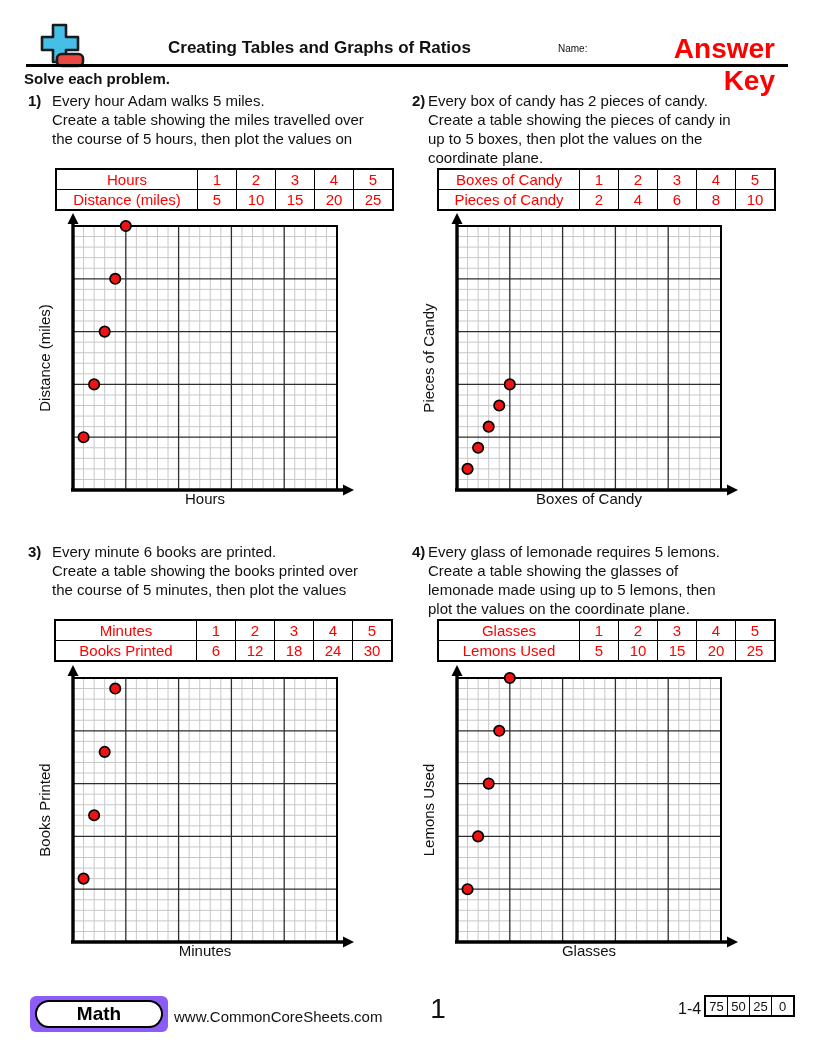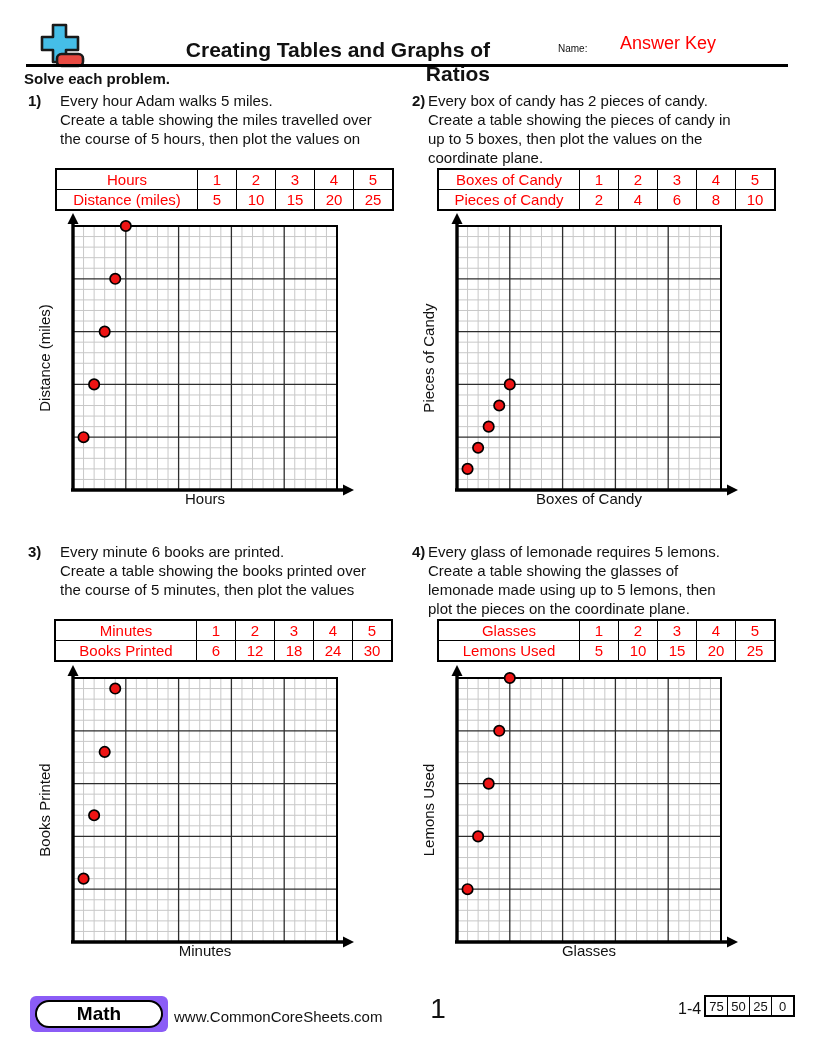--- a/index.html
+++ b/index.html
@@ -3,32 +3,32 @@
 <meta charset="utf-8">
 <style>
   html,body{margin:0;padding:0;background:#fff;}
   .page{position:relative;width:816px;height:1056px;background:#fff;overflow:hidden;
         font-family:"Liberation Sans",sans-serif;color:#111;}
 
   
   .hicon{position:absolute;left:40px;top:22px;}
   .icon-plus{fill:var(--icon-blue);stroke:#1a1a1a;stroke-width:2.6;stroke-linejoin:round;}
   .icon-bar{fill:var(--icon-red);stroke:#1a1a1a;stroke-width:2.6;}
-  .title{position:absolute;left:160px;top:38px;width:330px;text-align:right;
-         font-size:21px;font-weight:bold;}
+  .title{position:absolute;left:168px;top:38px;width:330px;text-align:left;
+         font-size:17px;font-weight:bold;}
   .name-label{position:absolute;left:558px;top:43px;font-size:10px;}
-  .answer-key{position:absolute;left:620px;top:33px;width:155px;text-align:left;
-              font-size:18px;font-weight:normal;color:var(--red);}
+  .answer-key{position:absolute;left:620px;top:33px;width:155px;text-align:right;
+              font-size:28px;font-weight:bold;color:var(--red);}
   .rule{position:absolute;left:26px;top:64px;width:762px;height:3px;background:#000;}
   .instructions{position:absolute;left:24px;top:70px;font-size:15px;font-weight:bold;}
 
   
   .prob{position:absolute;width:372px;font-size:15px;line-height:19px;}
   .pnum{position:absolute;left:0;top:0;font-weight:bold;}
-  .plines{margin-left:32px;}
+  .plines{margin-left:24px;}
   .prob.right .plines{margin-left:16px;}
 
   
   .rtable{position:absolute;border-collapse:collapse;border:2px solid #000;
           color:var(--red);font-size:15px;text-align:center;}
   .rtable td{border:1.5px solid #000;padding:0;height:19px;}
   .rtable td.lbl{width:140px;}
   .rtable td.val{width:38px;}
 
   
@@ -342,21 +342,21 @@
       </svg>
     <div class="xlabel">Minutes</div>
   </div>
 
   <div class="prob right" style="left:412px;top:542px">
     <span class="pnum">4)</span>
     <div class="plines">
       <div>Every glass of lemonade requires 5 lemons.</div>
       <div>Create a table showing the glasses of</div>
       <div>lemonade made using up to 5 lemons, then</div>
-      <div>plot the pieces on the coordinate plane.</div>
+      <div>plot the values on the coordinate plane.</div>
     </div>
   </div>
   <table class="rtable" style="left:437px;top:619px">
     <tbody>
         <tr>
       <td class="lbl">Glasses</td>
       <td class="val">1</td>
       <td class="val">2</td>
       <td class="val">3</td>
       <td class="val">4</td>

